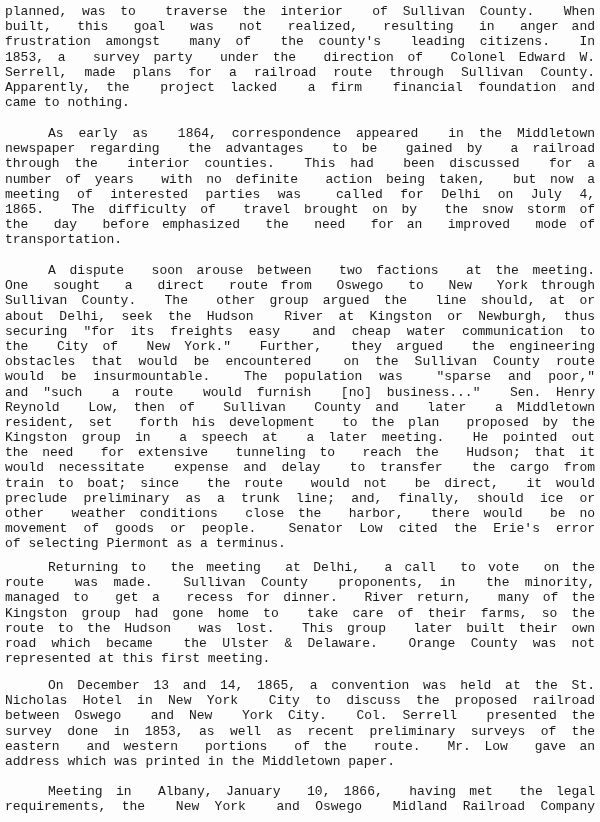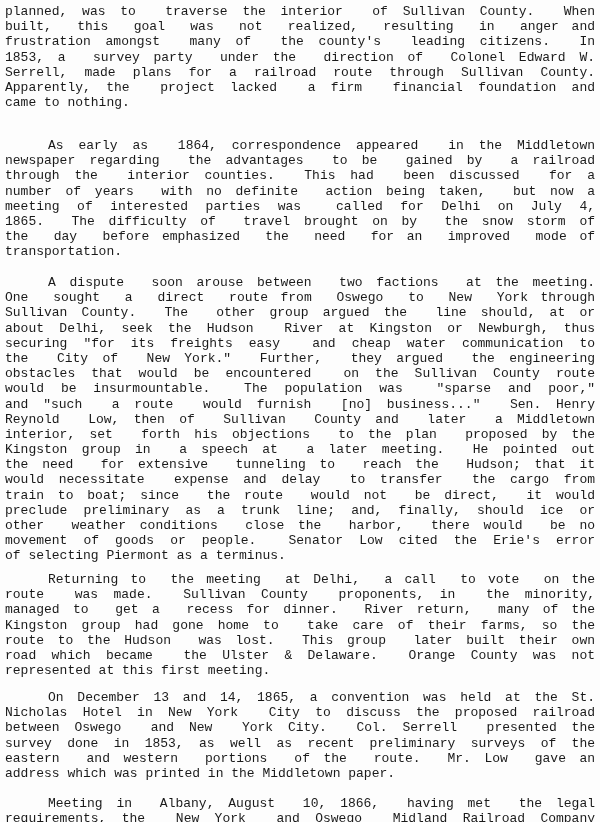--- a/index.html
+++ b/index.html
@@ -10,21 +10,21 @@
     color:#1a1a1a;
   }
   .page { position:relative; width:600px; height:822px; }
   .para { position:absolute; left:5px; width:590px; }
   .line {
     display:block; height:15.2px; line-height:15.2px;
     font-size:13px; white-space:pre; text-align:justify;
     text-align-last:justify;
   }
   .line.last { text-align-last:left; }
-  .indent { padding-left:43px;margin-top:12px; }
+  .indent { padding-left:43px; }
 </style>
 </head>
 <body>
 
 <div class="page">
 
   <div class="para" style="top:4px;">
     <span class="line">planned, was to  traverse the interior  of Sullivan County.  When</span>
     <span class="line">built,  this  goal  was  not  realized,  resulting  in  anger and</span>
     <span class="line">frustration amongst  many of  the county's  leading citizens.  In</span>
@@ -49,21 +49,21 @@
     <span class="line indent">A dispute  soon arouse between  two factions  at the meeting.</span>
     <span class="line">One  sought  a  direct  route from  Oswego  to  New  York through</span>
     <span class="line">Sullivan County.  The  other group argued the  line should, at or</span>
     <span class="line">about Delhi, seek the Hudson  River at Kingston or Newburgh, thus</span>
     <span class="line">securing "for its freights easy  and cheap water communication to</span>
     <span class="line">the  City of  New York."  Further,  they argued  the engineering</span>
     <span class="line">obstacles that would be encountered  on the Sullivan County route</span>
     <span class="line">would be insurmountable.  The population was  "sparse and poor,"</span>
     <span class="line">and "such  a route  would furnish  [no] business..."  Sen. Henry</span>
     <span class="line">Reynold  Low, then of  Sullivan  County and  later  a Middletown</span>
-    <span class="line">interior, set  forth his objections  to the plan  proposed by the</span>
+    <span class="line">resident, set  forth his development  to the plan  proposed by the</span>
     <span class="line">Kingston group in  a speech at  a later meeting.  He pointed out</span>
     <span class="line">the need  for extensive  tunneling to  reach the  Hudson; that it</span>
     <span class="line">would necessitate  expense and delay  to transfer  the cargo from</span>
     <span class="line">train to boat; since  the route  would not  be direct,  it would</span>
     <span class="line">preclude preliminary as a trunk line; and, finally, should ice or</span>
     <span class="line">other  weather conditions  close the  harbor,  there would  be no</span>
     <span class="line">movement of goods or people.  Senator Low cited the Erie's error</span>
     <span class="line last">of selecting Piermont as a terminus.</span>
   </div>
 
@@ -80,17 +80,17 @@
   <div class="para" style="top:678px;">
     <span class="line indent">On December 13 and 14, 1865, a convention was held at the St.</span>
     <span class="line">Nicholas Hotel in New York  City to discuss the proposed railroad</span>
     <span class="line">between Oswego  and New  York City.  Col. Serrell  presented the</span>
     <span class="line">survey done in 1853, as well as recent preliminary surveys of the</span>
     <span class="line">eastern  and western  portions  of the  route.  Mr. Low  gave an</span>
     <span class="line last">address which was printed in the Middletown paper.</span>
   </div>
 
   <div class="para" style="top:784px;">
-    <span class="line indent">Meeting in  Albany, August  10, 1866,  having met  the legal</span>
+    <span class="line indent">Meeting in  Albany, January  10, 1866,  having met  the legal</span>
     <span class="line">requirements, the  New York  and Oswego  Midland Railroad Company</span>
   </div>
 
 </div>
 
 </body></html>

